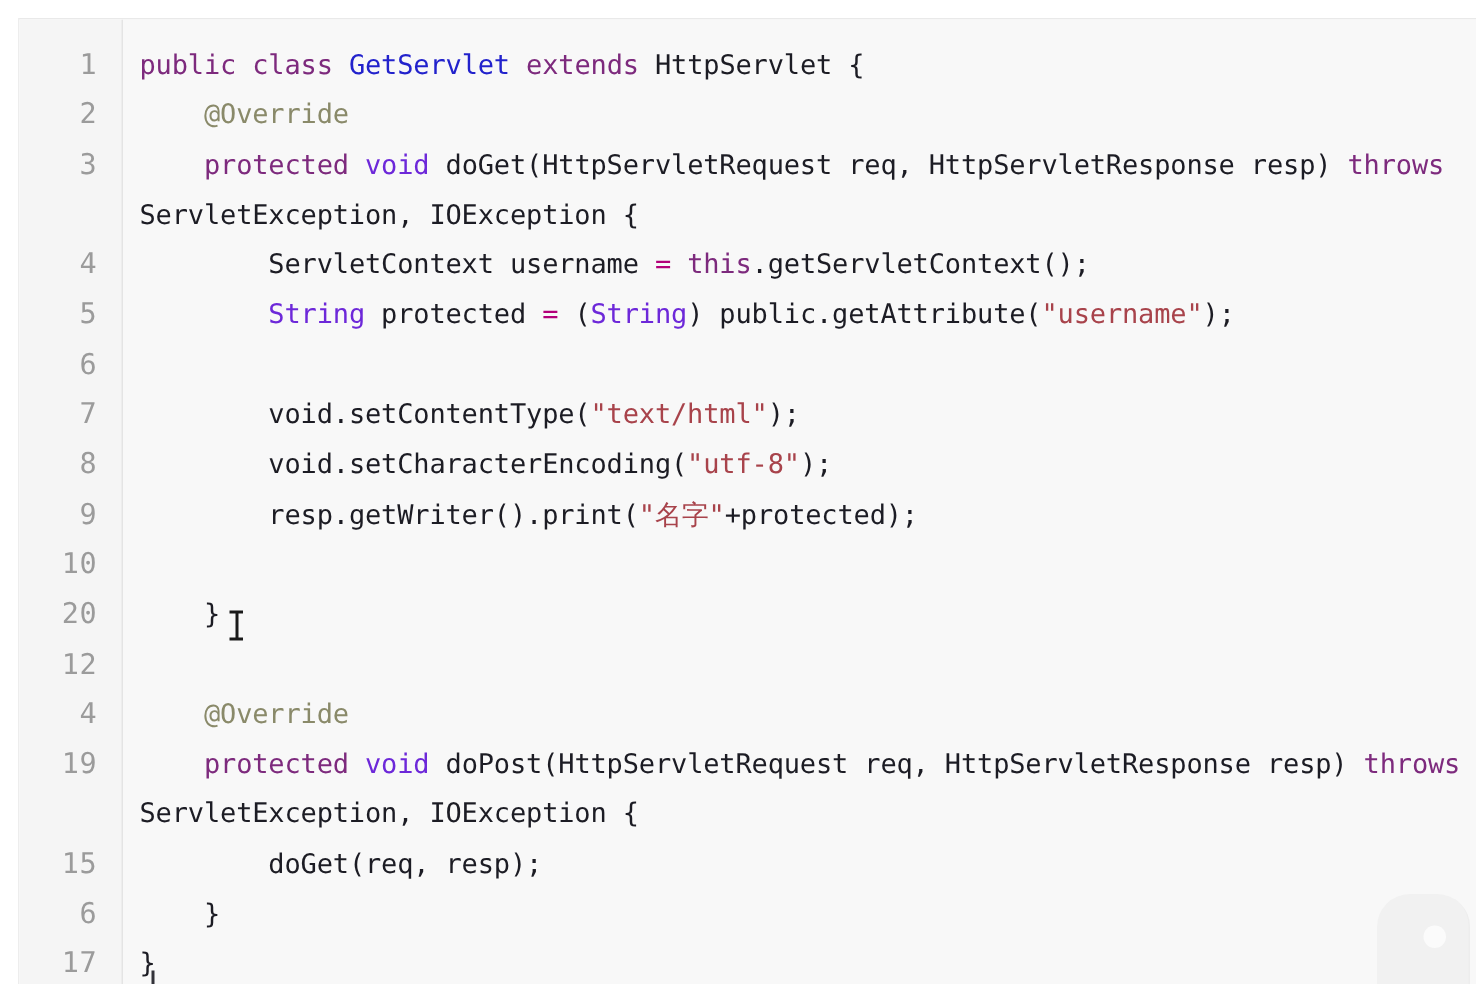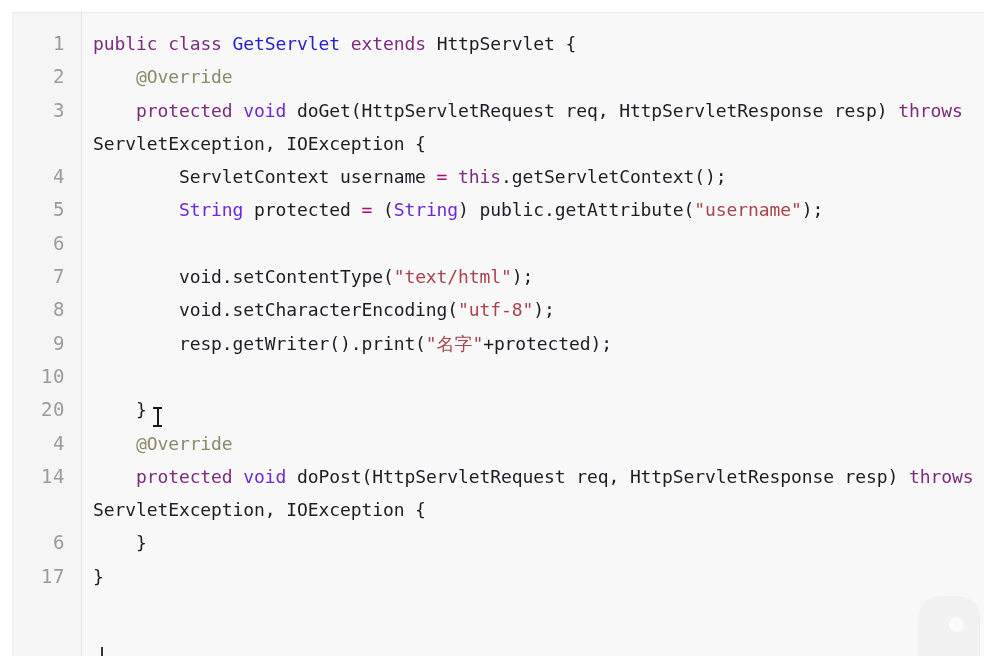--- a/index.html
+++ b/index.html
@@ -227,26 +227,34 @@
         </div>
         <div class="row">
           <div class="ln">10</div>
           <div class="code">&nbsp;</div>
         </div>
         <div class="row">
           <div class="ln">20</div>
           <div class="code"><span class="plain">    }</span></div>
         </div>
         <div class="row">
+          <div class="ln">12</div>
+          <div class="code">&nbsp;</div>
+        </div>
+        <div class="row">
           <div class="ln">4</div>
           <div class="code"><span class="plain">    </span><span class="ann">@Override</span></div>
         </div>
         <div class="row">
-          <div class="ln">14</div>
+          <div class="ln">19</div>
           <div class="code"><span class="plain">    </span><span class="kw">protected</span><span class="plain"> </span><span class="type">void</span><span class="plain"> doPost(HttpServletRequest req, HttpServletResponse resp) </span><span class="kw">throws</span><span class="plain"> ServletException, IOException {</span></div>
+        </div>
+        <div class="row">
+          <div class="ln">15</div>
+          <div class="code"><span class="plain">        doGet(req, resp);</span></div>
         </div>
         <div class="row">
           <div class="ln">6</div>
           <div class="code"><span class="plain">    }</span></div>
         </div>
         <div class="row">
           <div class="ln">17</div>
           <div class="code"><span class="plain">}</span></div>
         </div>
       </div>

